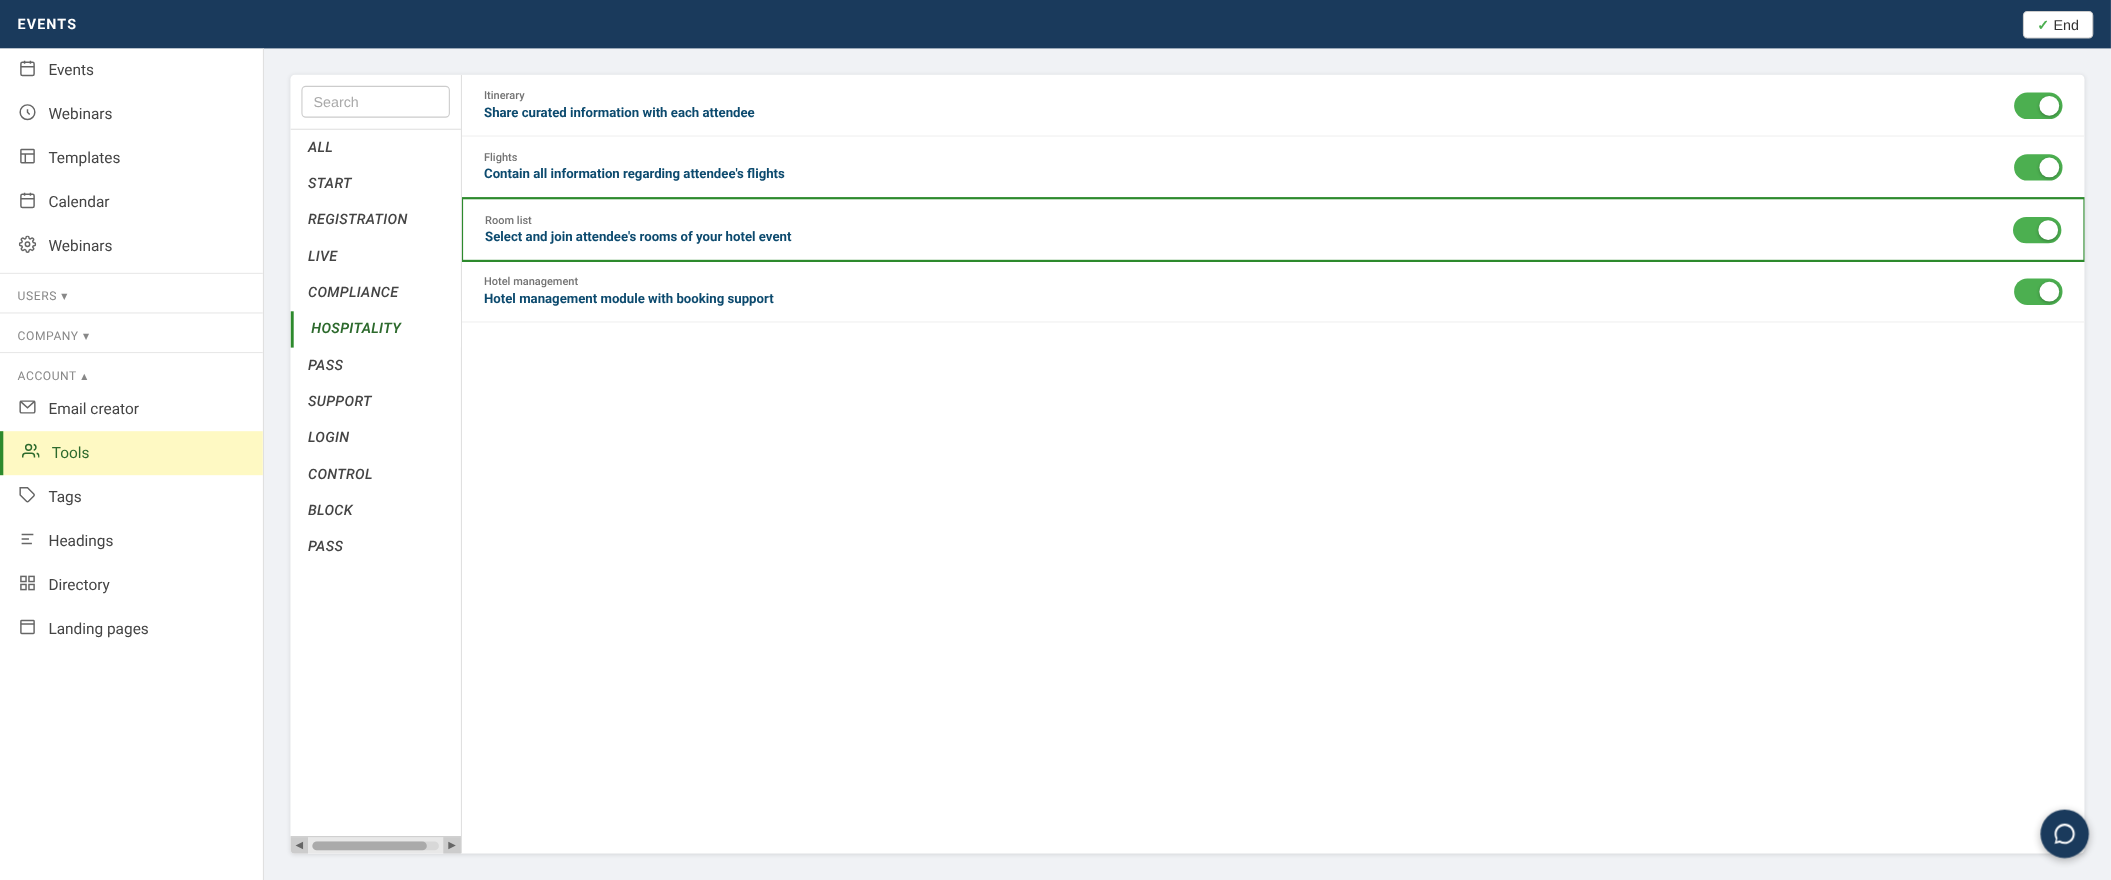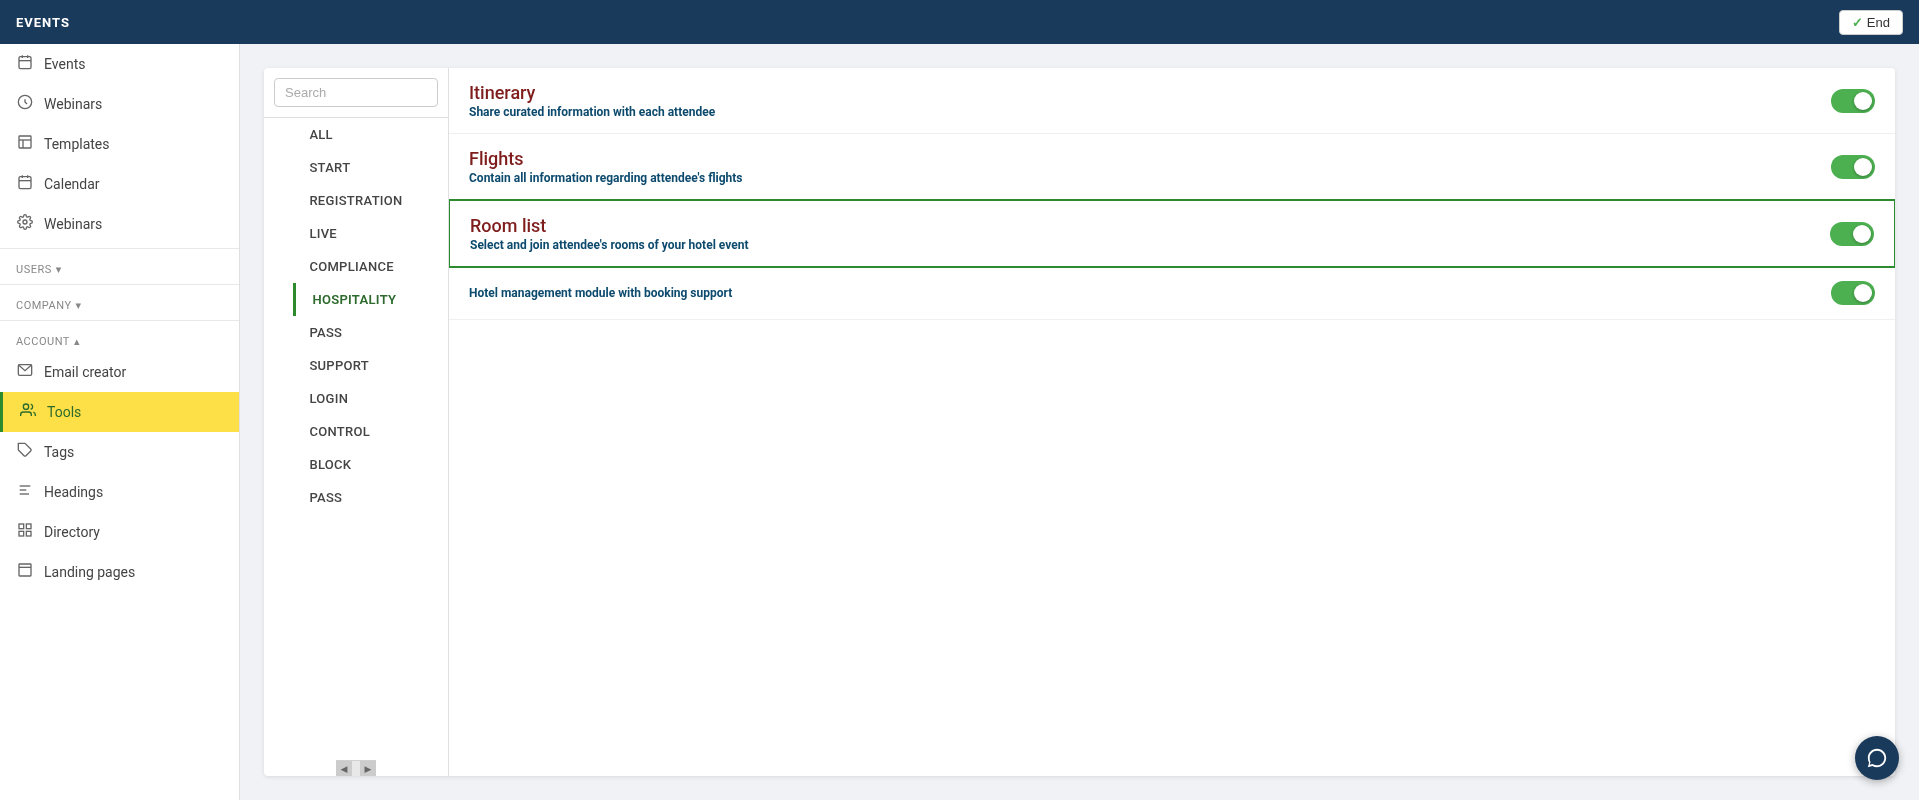--- a/index.html
+++ b/index.html
@@ -56,21 +56,21 @@
       display: flex;
       align-items: center;
       gap: 10px;
       padding: 10px 16px;
       font-size: 14px;
       color: #444;
       cursor: pointer;
       text-decoration: none;
     }
     .sidebar-nav-item.active {
-      background: #fde047;
+      background: #fef9c3;
       color: #2d6a2d;
       border-left: 3px solid #2d8a2d;
     }
     .sidebar-nav-item .nav-icon {
       width: 18px;
       text-align: center;
       color: #666;
       font-size: 15px;
     }
     .sidebar-nav-item.active .nav-icon { color: #2d6a2d; }
@@ -107,26 +107,25 @@
       background: white;
       border-radius: 4px;
       box-shadow: 0 1px 4px rgba(0,0,0,0.1);
       overflow: hidden;
       flex: 1;
       min-height: 0;
     }
 
     
     .filter-panel {
-      width: 185px;
+      width: 156px;
       border-right: 1px solid #e0e0e0;
       flex-shrink: 0;
       display: flex;
       flex-direction: column;
-      align-items: center;
     }
     .search-box {
       padding: 10px;
       border-bottom: 1px solid #e0e0e0;
     }
     .search-input {
       width: 100%;
       padding: 6px 10px;
       border: 1px solid #ccc;
       border-radius: 4px;
@@ -140,20 +139,21 @@
       overflow-y: auto;
       flex: 1;
     }
     .filter-item {
       padding: 9px 16px;
       font-size: 13px;
       color: #444;
       cursor: pointer;
       font-weight: 500;
       letter-spacing: 0.3px;
+      font-style: italic;
     }
     .filter-item.active {
       background: white;
       border-left: 3px solid #2d8a2d;
       color: #2d6a2d;
       font-weight: 600;
     }
 
     
     .bottom-scroll {
@@ -204,23 +204,23 @@
       justify-content: space-between;
       padding: 14px 20px;
       border-bottom: 1px solid #f0f0f0;
     }
     .module-row.highlighted {
       border: 2px solid #2d8a2d;
       margin: -1px;
     }
     .module-info { flex: 1; }
     .module-name {
-      font-size: 18px;
+      font-size: 10px;
       font-weight: 500;
-      color: #7f1d1d;
+      color: #737373;
       margin-bottom: 2px;
     }
     .module-desc {
       font-size: 12px;
       color: #0c4a6e;
       font-weight: bold;
     }
 
     
     .toggle {
@@ -474,20 +474,21 @@
           </div>
           <div class="module-row highlighted">
             <div class="module-info">
               <div class="module-name">Room list</div>
               <div class="module-desc">Select and join attendee's rooms of your hotel event</div>
             </div>
             <label class="toggle"><input type="checkbox" checked="" style=""><div class="toggle-slider"></div></label>
           </div>
           <div class="module-row">
             <div class="module-info">
+              <div class="module-name">Hotel management</div>
               <div class="module-desc">Hotel management module with booking support</div>
             </div>
             <label class="toggle"><input type="checkbox" checked="" style=""><div class="toggle-slider"></div></label>
           </div>
         </div>
 
     </div>
 
   </div>
 

